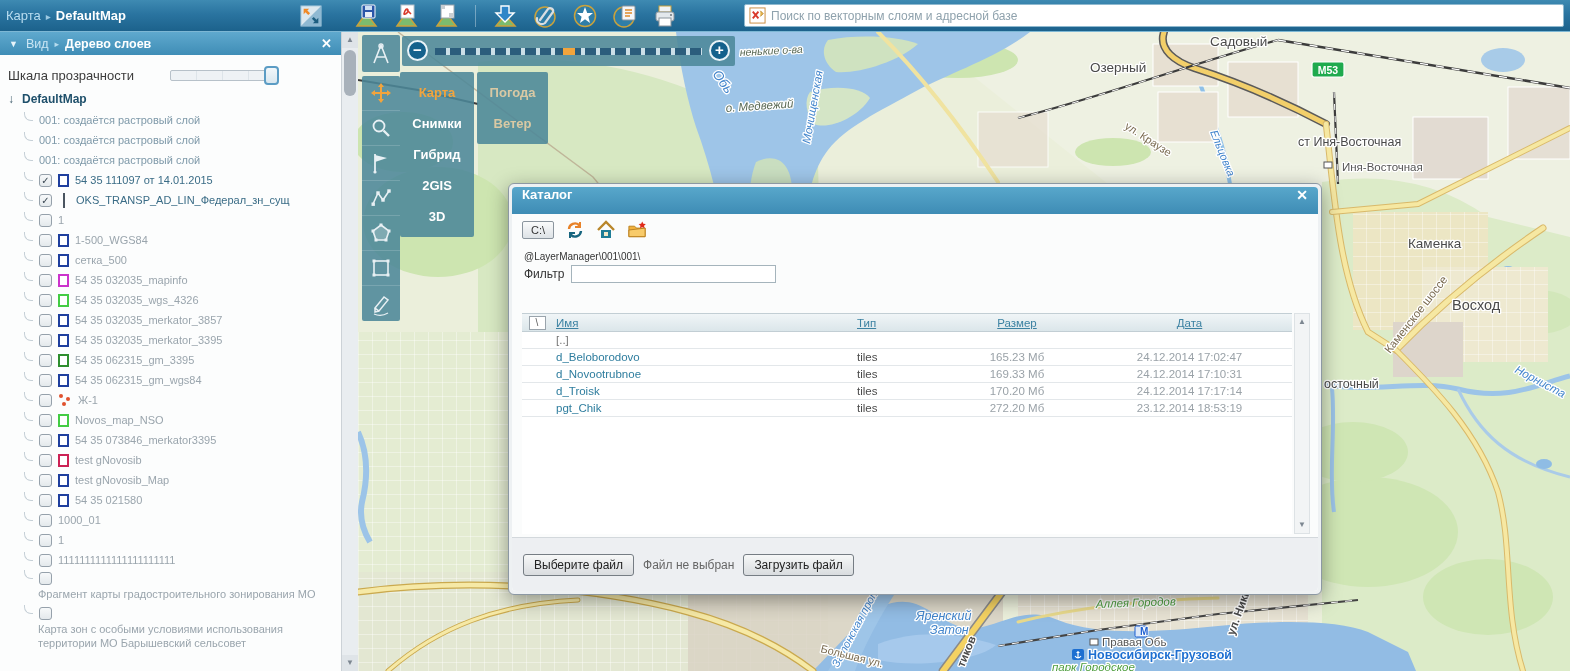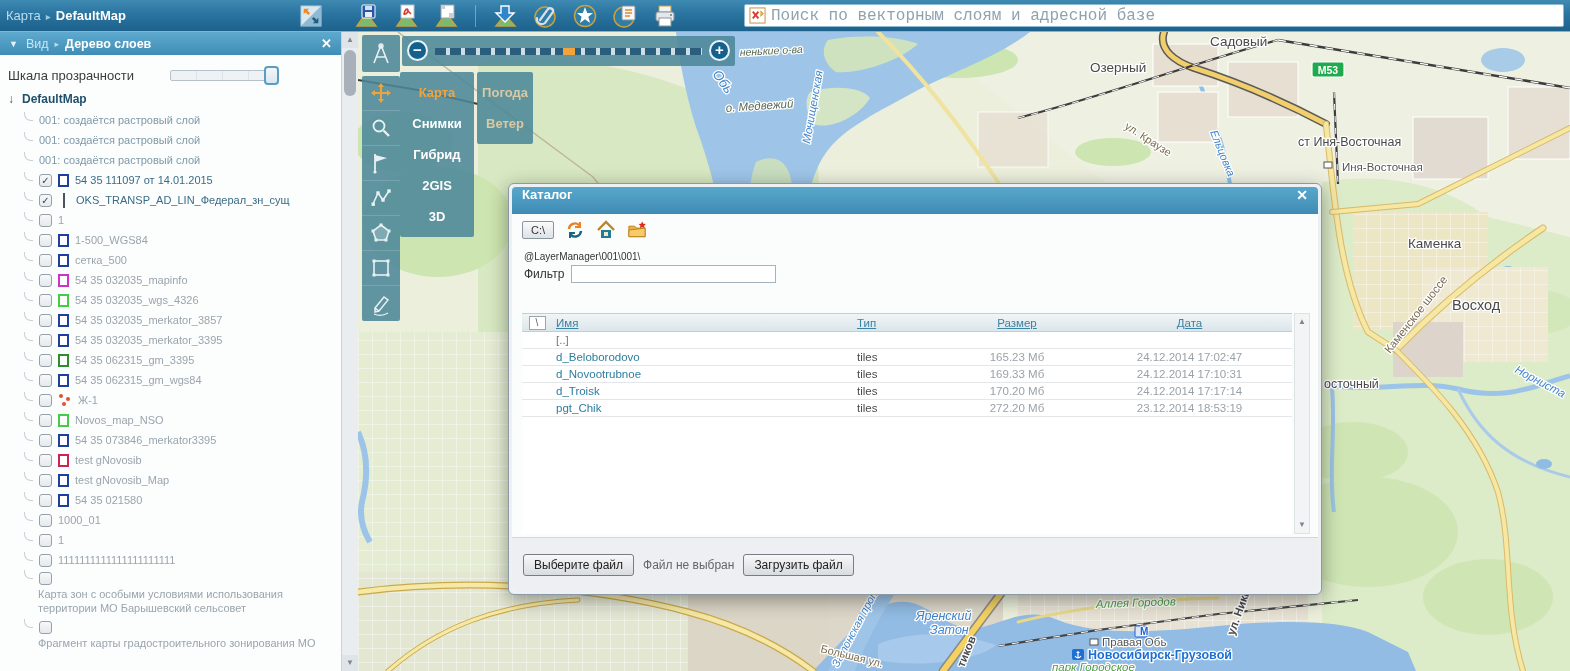--- a/index.html
+++ b/index.html
@@ -11,21 +11,21 @@
  background:linear-gradient(180deg,#3e8ab2 0%,#2a74a0 45%,#1c628c 100%);
  border-bottom:1px solid #7db7d4;display:flex;align-items:center}
 .crumbs{width:296px;padding-left:6px;font-size:13px;color:#b9ddf0;white-space:nowrap}
 .crumbs .sep{font-size:10px;margin:0 5px;color:#9cc9e2}
 .crumbs .title{color:#fff;font-weight:bold}
 .collapse-btn{width:30px;height:26px;background:transparent;border:none;cursor:pointer;display:flex;align-items:center;justify-content:center}
 .tb-icons{display:flex;align-items:center;gap:12px;margin-left:26px}
 .tbtn{width:28px;height:27px;display:flex;align-items:center;justify-content:center;cursor:pointer}
 .tb-sep{width:1px;height:22px;background:rgba(255,255,255,.35);margin:0 3px}
 .searchbox{position:absolute;left:744px;top:4px;width:820px;height:23px;background:#fff;border:1px solid #8fb9cf;border-radius:2px;display:flex;align-items:center;padding:0 4px}
-.searchbox input{flex:1;border:none;outline:none;font-size:16px;margin-left:5px;color:#333;font-family:Liberation Mono, monospace}
+.searchbox input{flex:1;border:none;outline:none;font-size:12px;margin-left:5px;color:#333;font-family:Liberation Sans, sans-serif}
 .searchbox input::placeholder{color:#8fa2ad}
 
 
 .sidebar{position:absolute;left:0;top:32px;width:341px;height:639px;background:#fcfdfd;overflow:hidden;z-index:20}
 .side-hdr{height:23px;background:linear-gradient(180deg,#5fa9ce,#3f8db6);color:#fff;display:flex;align-items:center;font-size:12.5px;padding:0 9px}
 .side-hdr .tri{font-size:9px;color:#e8f4fa;margin-right:8px}
 .side-hdr .menu{color:#cbe6f4}
 .side-hdr .sep{font-size:9px;margin:0 6px;color:#b7dcee}
 .side-hdr .ttl{font-weight:bold}
 .side-close{margin-left:auto;color:#fff;font-weight:bold;font-size:13px;cursor:pointer}
@@ -64,21 +64,21 @@
 .zbtn{position:absolute;top:4px;width:21px;height:21px;border-radius:50%;background:#14618c;border:2px solid #e9f3f8;color:#fff;font-size:15px;line-height:16px;text-align:center;cursor:pointer;font-weight:bold}
 .zbtn.minus{left:5px}.zbtn.plus{right:5px}
 .ztrack{position:absolute;left:33px;right:33px;top:12px;height:7px;background:repeating-linear-gradient(90deg,#2b5d7c 0 11px,rgba(223,237,244,.85) 11px 15px);cursor:pointer}
 .zcur{position:absolute;left:48%;top:0;width:12px;height:7px;background:#f2a43c}
 .compass-box{position:absolute;left:4px;top:3px;width:38px;height:37px;border-radius:2px;display:flex;align-items:center;justify-content:center;z-index:10}
 .map-tools{position:absolute;left:4px;top:44px;width:38px;border-radius:2px;z-index:10}
 .mtool{height:35px;display:flex;align-items:center;justify-content:center;border-bottom:1px solid rgba(255,255,255,.16);cursor:pointer}
 .mtool:last-child{border-bottom:none}
 .layer-btns{position:absolute;top:40px;padding:5px 0;border-radius:2px;z-index:10}
 #base-btns{left:42px;width:74px}
-#overlay-btns{left:119px;width:56px}
+#overlay-btns{left:119px;width:71px}
 .lbtn{height:31px;line-height:31px;text-align:center;color:#fff;font-weight:bold;font-size:13px;cursor:pointer}
 .lbtn.active{color:#f2a43c}
 .lbtn.soft{color:#d9c9a4}
 
 
 text.mlab{paint-order:stroke;stroke:#ffffff;stroke-width:2.6px;stroke-linejoin:round;font-family:"Liberation Sans",sans-serif}
 text.town{fill:#4a4a4a}
 text.town2{fill:#555555}
 text.water{fill:#4285cc;font-style:italic}
 text.waterlg{fill:#4285cc;font-style:italic}
@@ -354,28 +354,28 @@
         <div class="trow">
           <span class="elbow"></span>
           <span class="cb"></span>
           <span class="tlabel ">1111111111111111111111</span>
         </div>
         <div class="trow wrap">
           <div class="wline">
             <span class="elbow"></span>
             <span class="cb"></span>
           </div>
-          <div class="wlabel">Карта зон с особыми условиями использования территории МО Барышевский сельсовет</div>
+          <div class="wlabel">Фрагмент карты градостроительного зонирования МО</div>
         </div>
         <div class="trow wrap">
           <div class="wline">
             <span class="elbow"></span>
             <span class="cb"></span>
           </div>
-          <div class="wlabel">Фрагмент карты градостроительного зонирования МО</div>
+          <div class="wlabel">Карта зон с особыми условиями использования территории МО Барышевский сельсовет</div>
         </div>
       </div>
   </div>
 </aside>
 <div class="side-scroll">
   <div class="sarr up">▲</div>
   <div class="sthumb"></div>
   <div class="sarr dn">▼</div>
 </div>
 

